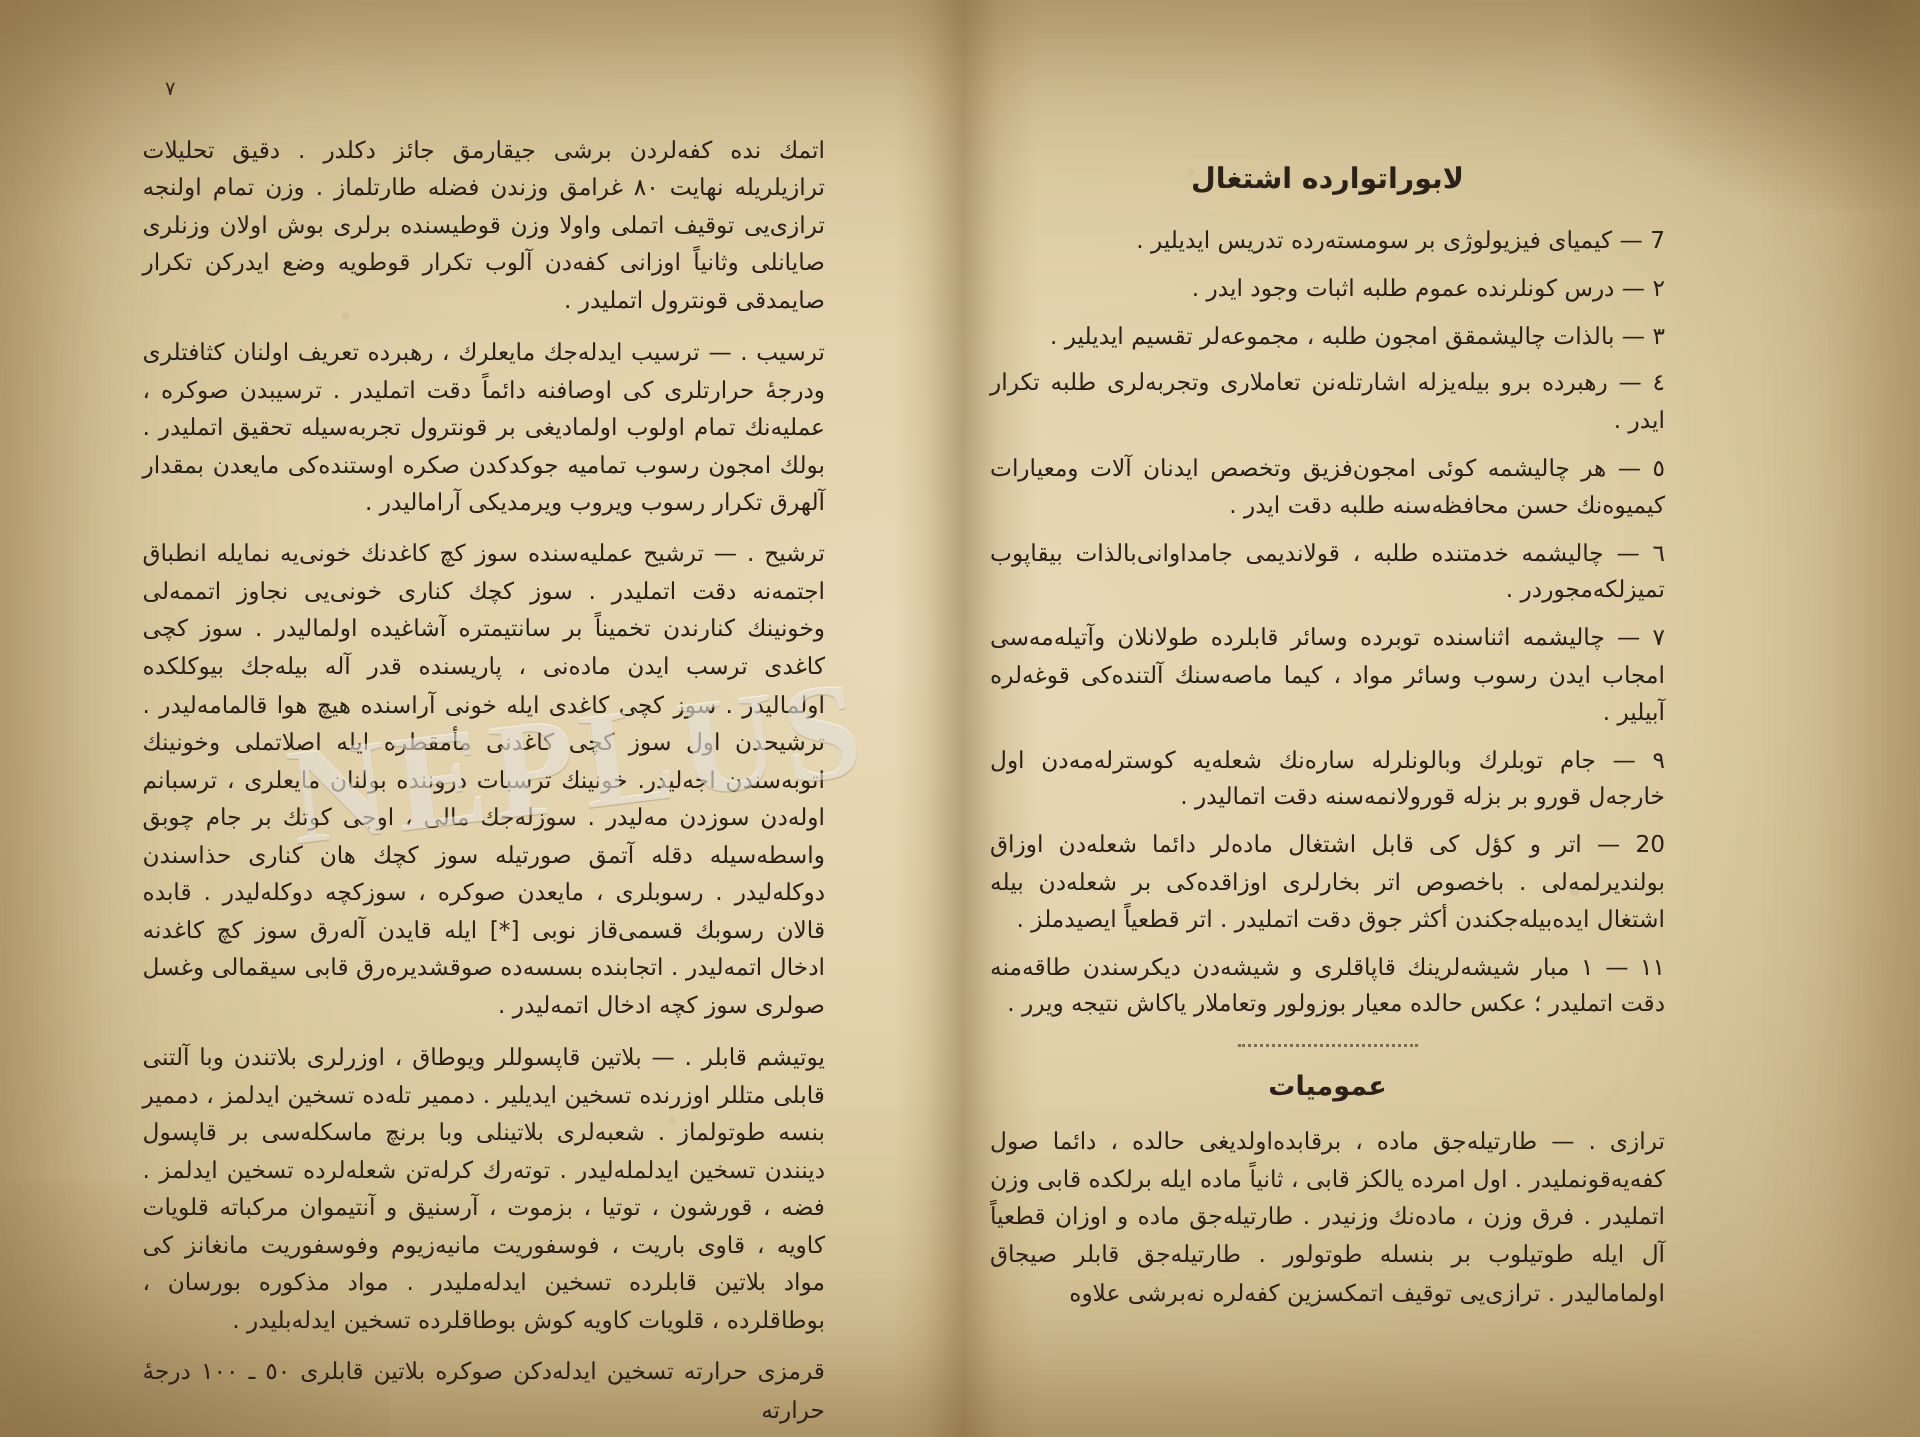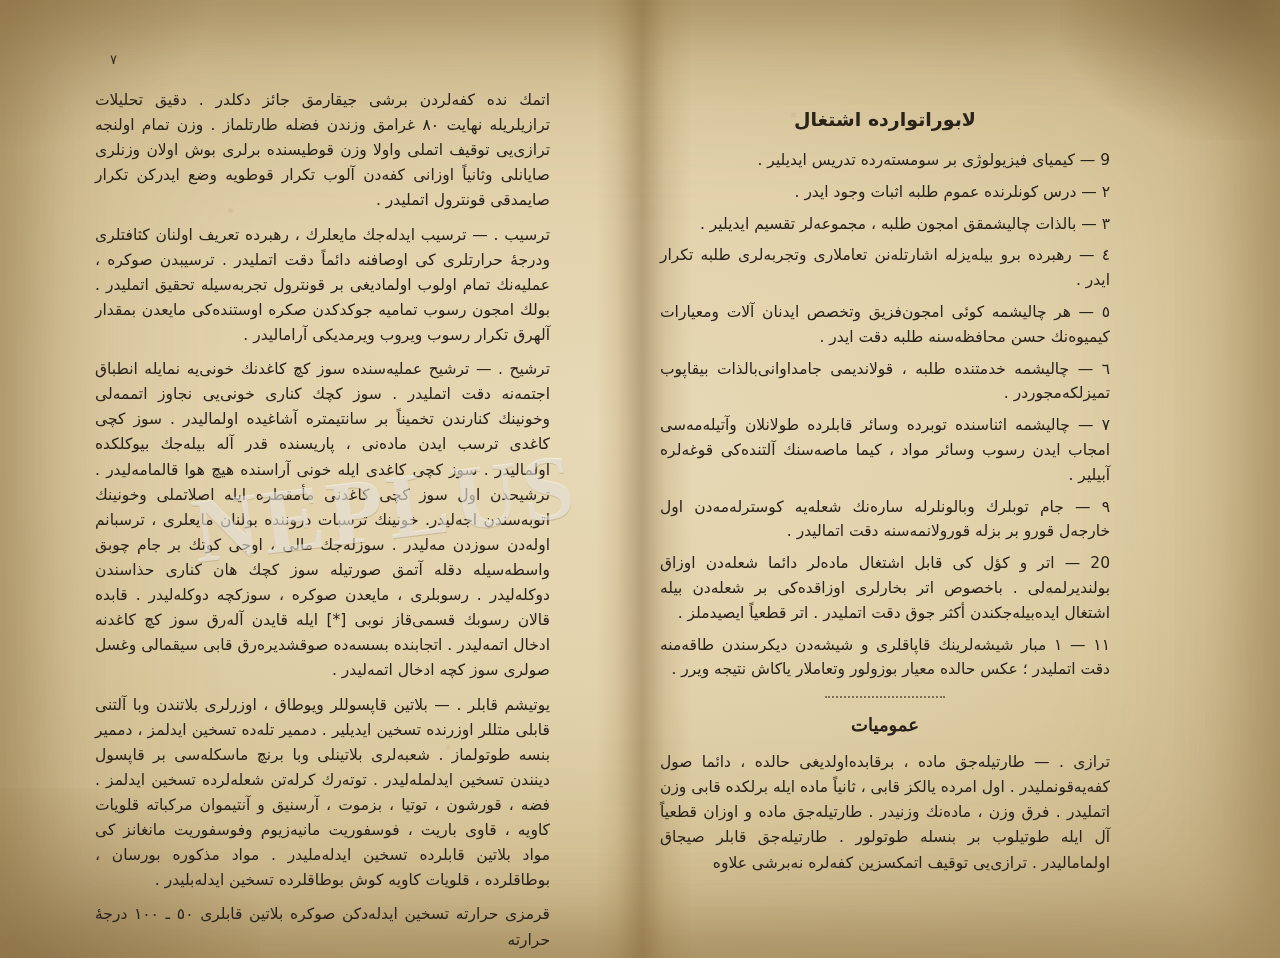--- a/index.html
+++ b/index.html
@@ -120,21 +120,20 @@
     text-align: center;
     margin: 0 0 18px 0;
     letter-spacing: 1px;
   }
   .heading2 {
     font-size: 18px;
     font-weight: bold;
     text-align: center;
     margin: 16px 0 14px 0;
     letter-spacing: 1px;
-    font-family: Liberation Serif, serif;
   }
   ol.numlist {
     list-style: none;
     margin: 0; padding: 0;
   }
   ol.numlist li {
     font-size: 15.5px;
     line-height: 1.6;
     margin-bottom: 7px;
     text-align: justify;
@@ -165,21 +164,21 @@
     <p class="body">ترسیب . — ترسیب ایدله‌جك مایعلرك ، رهبرده تعریف اولنان كثافتلری ودرجهٔ حرارتلری كی اوصافنه دائماً دقت اتملیدر . ترسیبدن صوكره ، عملیه‌نك تمام اولوب اولمادیغی بر قونترول تجربه‌سیله تحقیق اتملیدر . بولك امجون رسوب تمامیه جوكدكدن صكره اوستنده‌كی مایعدن بمقدار آلهرق تكرار رسوب ویروب ویرمدیكی آرامالیدر .</p>
     <p class="body">ترشیح . — ترشیح عملیه‌سنده سوز كچ كاغدنك خونی‌یه نمایله انطباق اجتمه‌نه دقت اتملیدر . سوز كچك كناری خونی‌یی نجاوز اتممه‌لی وخونینك كنارندن تخمیناً بر سانتیمتره آشاغیده اولمالیدر . سوز كچی كاغدی ترسب ایدن مادەنی ، پاریسنده قدر آله بیله‌جك بیوكلكده اولمالیدر . سوز كچی كاغدی ایله خونی آراسنده هیچ هوا قالمامه‌لیدر . ترشیحدن اول سوز كچی كاغدنی مأمقطره ایله اصلاتملی وخونینك اتوبه‌سندن اجه‌لیدر. خونینك ترسبات دروننده بولنان مایعلری ، ترسبانم اوله‌دن سوزدن مه‌لیدر . سوزله‌جك مالی ، اوجی كوتك بر جام چوبق واسطه‌سیله دقله آتمق صورتیله سوز كچك هان كناری حذاسندن دوكله‌لیدر . رسوبلری ، مایعدن صوكره ، سوزكچه دوكله‌لیدر . قابده قالان رسوبك قسمی‌قاز نوبی [*] ایله قایدن آلەرق سوز كچ كاغدنه ادخال اتمه‌لیدر . اتجابنده بسسه‌دە صوقشدیرەرق قابی سیقمالی وغسل صولری سوز كچه ادخال اتمه‌لیدر .</p>
     <p class="body">یوتیشم قابلر . — بلاتین قاپسوللر ویوطاق ، اوزرلری بلاتندن وبا آلتنی قابلی متللر اوزرنده تسخین ایدیلیر . دممیر تله‌ده تسخین ایدلمز ، دممیر بنسه طوتولماز . شعبه‌لری بلاتینلی وبا برنچ ماسكله‌سی بر قاپسول دینندن تسخین ایدلمله‌لیدر . توتەرك كرله‌تن شعله‌لرده تسخین ایدلمز . فضه ، قورشون ، توتیا ، بزموت ، آرسنیق و آنتیموان مركباته قلویات كاویه ، قاوی باریت ، فوسفوریت مانیه‌زیوم وفوسفوریت مانغانز كی مواد بلاتین قابلرده تسخین ایدله‌ملیدر . مواد مذكوره بورسان ، بوطاقلرده ، قلویات كاویه كوش بوطاقلرده تسخین ایدله‌بلیدر .</p>
     <p class="body">قرمزی حرارته تسخین ایدله‌دكن صوكره بلاتین قابلری ٥٠ ـ ١٠٠ درجهٔ حرارته</p>
 
   </div>
 
   <div class="col col-right">
     <div class="heading">لابوراتوارده اشتغال</div>
     <ol class="numlist">
-      <li>9 — كیمیای فیزیولوژی بر سومستەرده تدریس ایدیلیر .</li>
+      <li>7 — كیمیای فیزیولوژی بر سومستەرده تدریس ایدیلیر .</li>
       <li>٢ — درس كونلرنده عموم طلبه اثبات وجود ایدر .</li>
       <li>٣ — بالذات چالیشمقق امجون طلبه ، مجموعه‌لر تقسیم ایدیلیر .</li>
       <li>٤ — رهبرده برو بیله‌یزله اشارتله‌نن تعاملاری وتجربه‌لری طلبه تكرار ایدر .</li>
       <li>٥ — هر چالیشمه كوئی امجون‌فزیق وتخصص ایدنان آلات ومعیارات كیمیوەنك حسن محافظه‌سنه طلبه دقت ایدر .</li>
       <li>٦ — چالیشمه خدمتنده طلبه ، قولاندیمی جامداوانی‌بالذات بیقاپوب تمیزلكه‌مجوردر .</li>
       <li>٧ — چالیشمه اثناسنده توبرده وسائر قابلرده طولانلان وآتیله‌مه‌سی امجاب ایدن رسوب وسائر مواد ، كیما ماصه‌سنك آلتنده‌كی قوغەلره آبیلیر .</li>
       <li>٩ — جام توبلرك وبالونلرله سارەنك شعله‌یه كوسترله‌مەدن اول خارجەل قورو بر بزله قورولانمه‌سنه دقت اتمالیدر .</li>
       <li>20 — اتر و كؤل كی قابل اشتغال مادەلر دائما شعله‌دن اوزاق بولندیرلمه‌لی . باخصوص اتر بخارلری اوزاقده‌كی بر شعله‌دن بیله اشتغال ایده‌بیله‌جكندن أكثر جوق دقت اتملیدر . اتر قطعیاً ایصیدملز .</li>
       <li>١١ — ١ مبار شیشه‌لرینك قاپاقلری و شیشه‌دن دیكرسندن طاقه‌منه دقت اتملیدر ؛ عكس حالده معیار بوزولور وتعاملار یاكاش نتیجه ویرر .</li>
     </ol>

